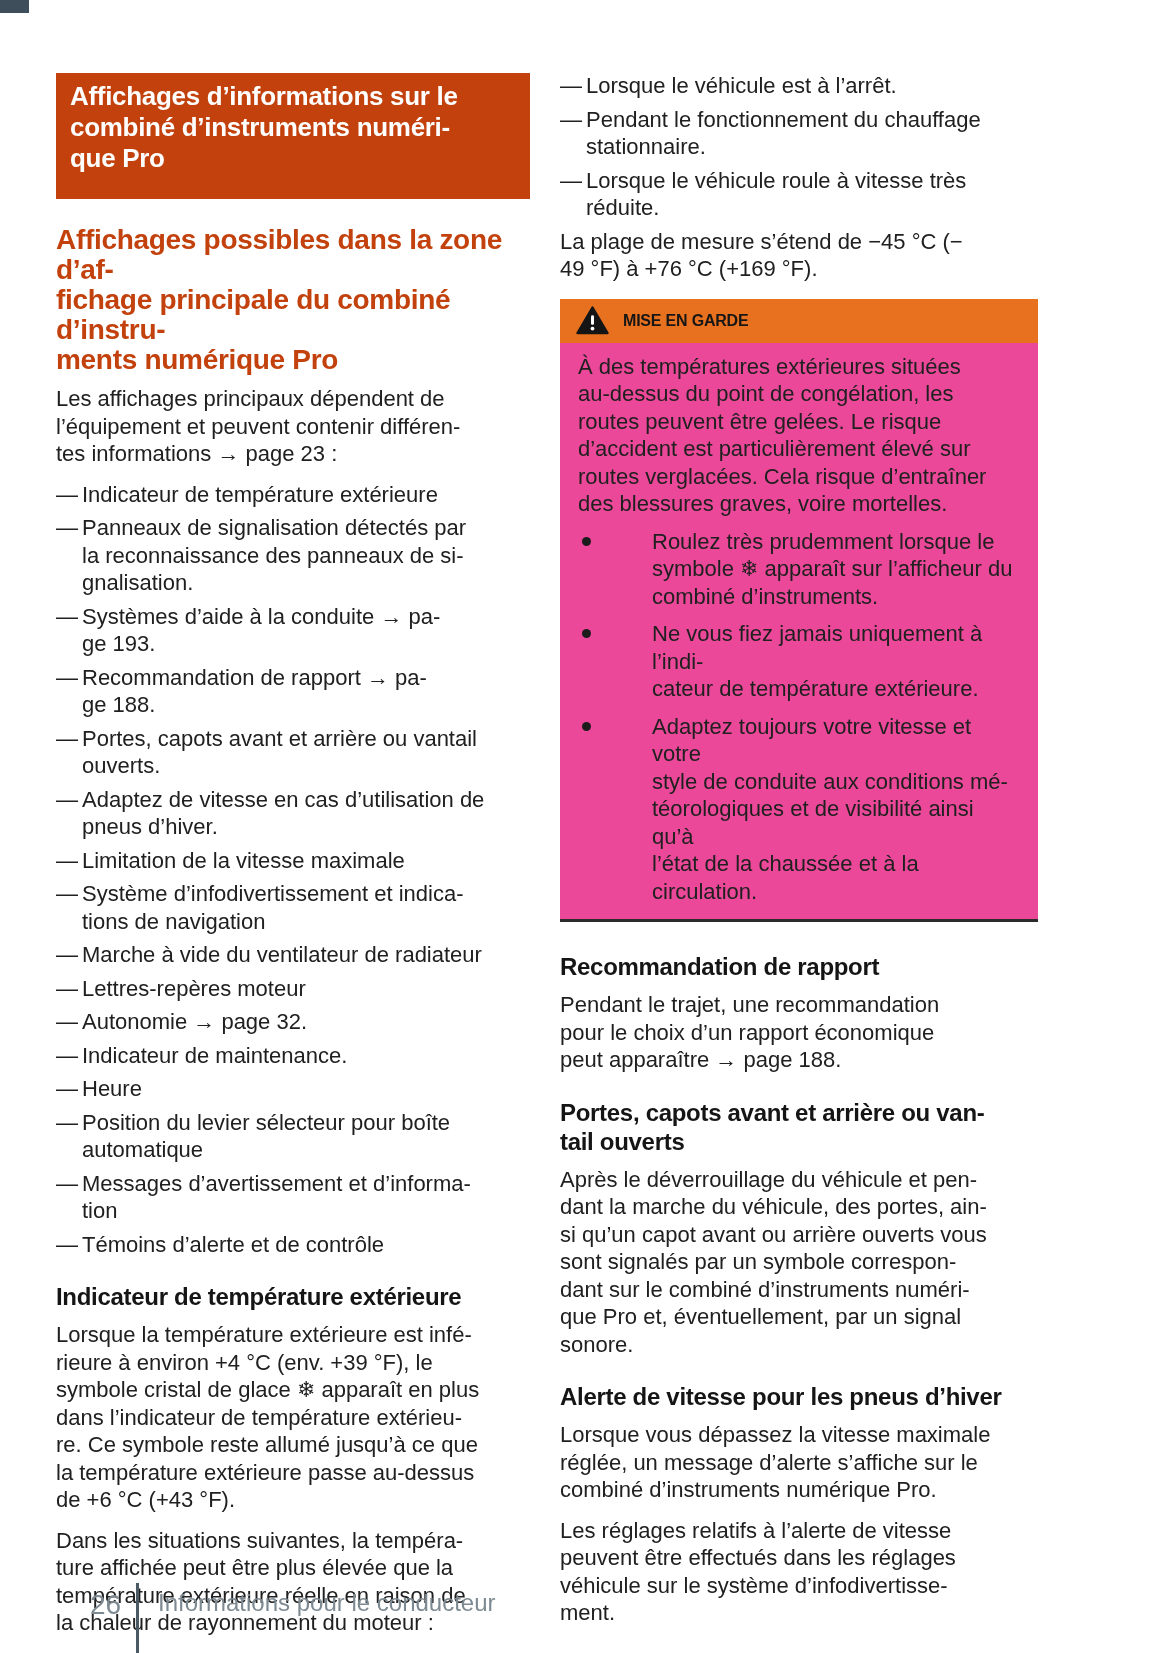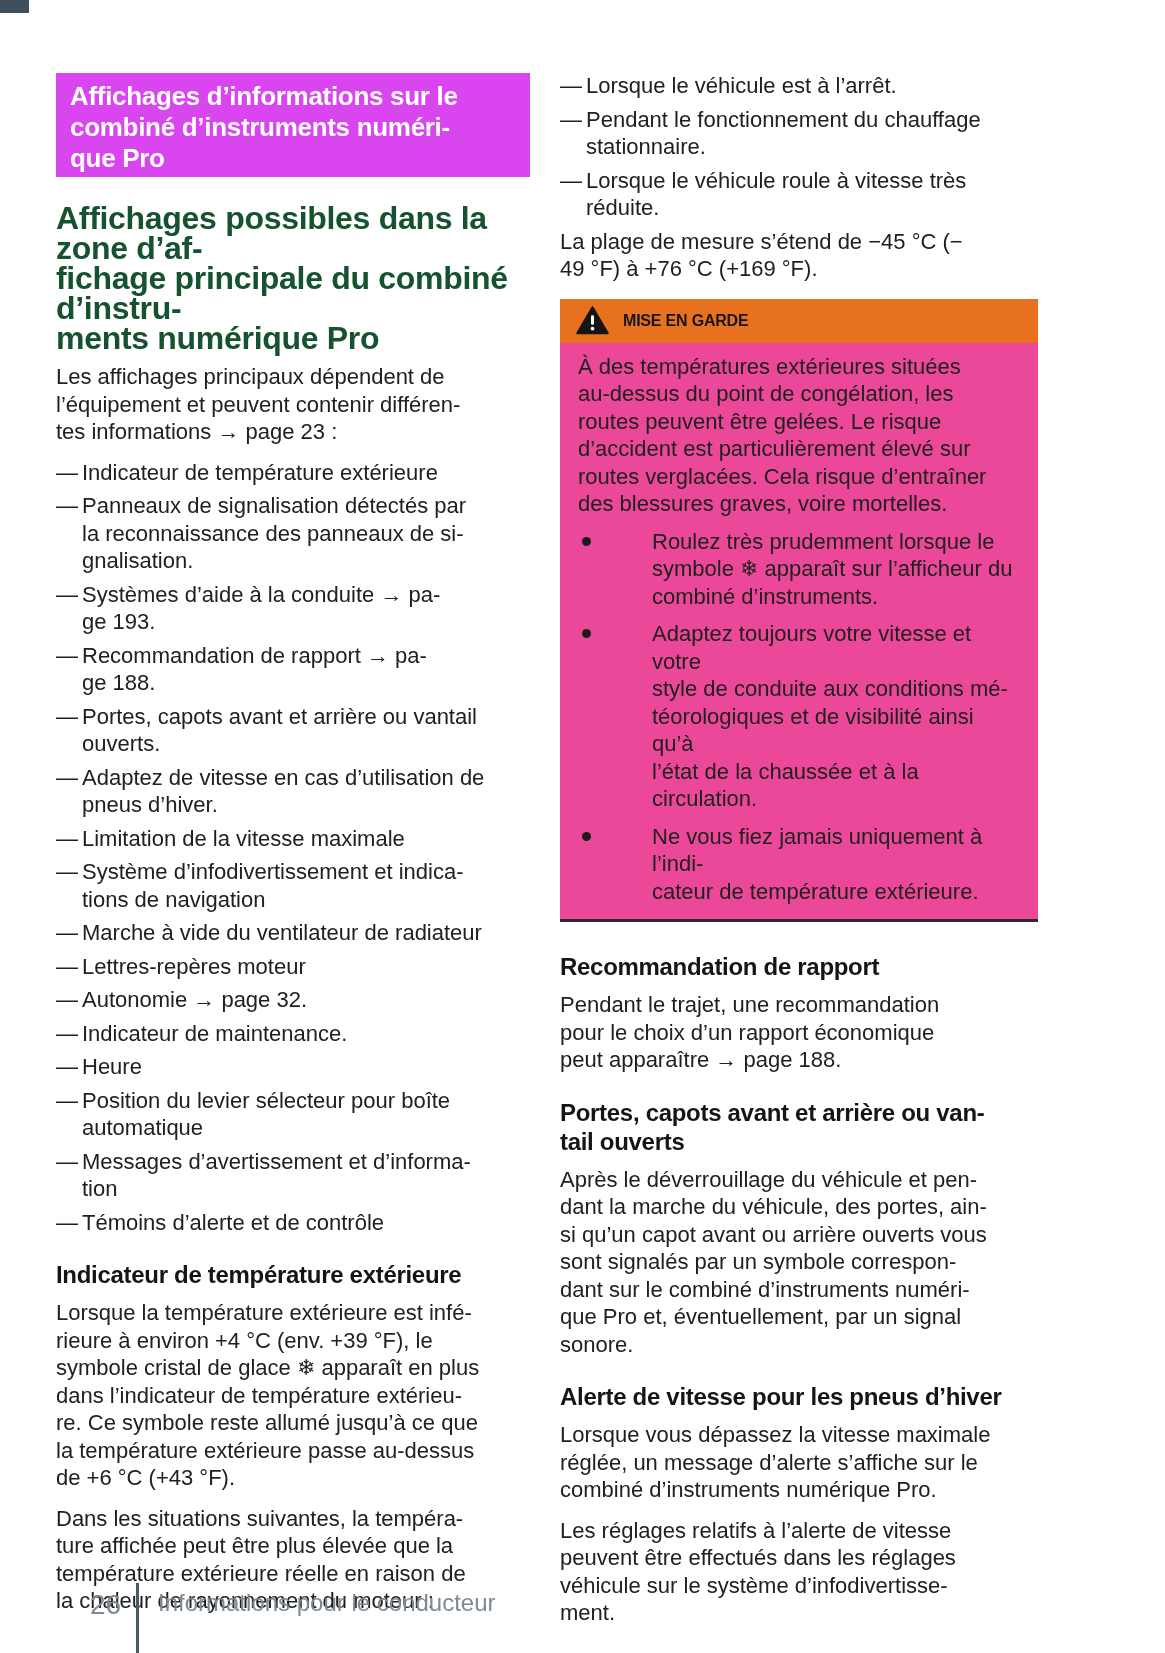--- a/index.html
+++ b/index.html
@@ -5,26 +5,26 @@
   html,body{margin:0;padding:0;background:#ffffff;}
   .page{
     position:relative;width:1165px;height:1653px;background:#ffffff;
     font-family:"Liberation Sans",sans-serif;color:#202020;overflow:hidden;
   }
   .corner-mark{position:absolute;left:0;top:0;width:29px;height:13px;background:#3f4e5b;}
   .col{position:absolute;font-size:22px;line-height:27.5px;}
   .col-left{left:56px;top:73px;width:474px;}
   .col-right{left:560px;top:70px;width:478px;}
   .title-box{
-    box-sizing:border-box;width:474px;background:#d946ef;color:#ffffff;
+    box-sizing:border-box;width:474px;background:#c2410c;color:#ffffff;
     font-weight:bold;font-size:26px;line-height:31px;letter-spacing:-0.3px;
-    padding:8px 14px 3px 14px;margin:0 0 26px 0;white-space:pre-line;
+    padding:8px 14px 25px 14px;margin:0 0 26px 0;white-space:pre-line;
   }
   .subheading{
-    font-size:32px;line-height:30px;font-weight:bold;color:#14532d;
+    font-size:28px;line-height:30px;font-weight:bold;color:#c2410c;
     letter-spacing:-0.3px;margin:0 0 10px 0;white-space:pre-line;
   }
   .para{margin:0 0 13px 0;white-space:pre-line;}
   .dash-list{list-style:none;margin:2px 0 0 0;padding:0;}
   .dash-list li{display:flex;margin:0 0 6px 0;}
   .dash-list .marker{flex:0 0 26px;width:26px;}
   .dash-list .txt{flex:1;white-space:pre-line;}
   .sec-heading{
     font-size:24px;line-height:29px;font-weight:bold;color:#151515;
     letter-spacing:-0.3px;margin:24px 0 10px 0;white-space:pre-line;
@@ -198,29 +198,29 @@
 des blessures graves, voire mortelles.</p>
         <ul class="bullet-list">
           <li>
               <span class="dot"></span>
               <span class="txt">Roulez très prudemment lorsque le
 symbole ❄ apparaît sur l’afficheur du
 combiné d’instruments.</span>
             </li>
           <li>
               <span class="dot"></span>
+              <span class="txt">Ne vous fiez jamais uniquement à l’indi-
+cateur de température extérieure.</span>
+            </li>
+          <li>
+              <span class="dot"></span>
               <span class="txt">Adaptez toujours votre vitesse et votre
 style de conduite aux conditions mé-
 téorologiques et de visibilité ainsi qu’à
 l’état de la chaussée et à la circulation.</span>
-            </li>
-          <li>
-              <span class="dot"></span>
-              <span class="txt">Ne vous fiez jamais uniquement à l’indi-
-cateur de température extérieure.</span>
             </li>
         </ul>
       </div>
     </div>
 
     <div class="sec-heading" style="margin-top:0;">Recommandation de rapport</div>
     <p class="para">Pendant le trajet, une recommandation
 pour le choix d’un rapport économique
 peut apparaître → page 188.</p>
 

